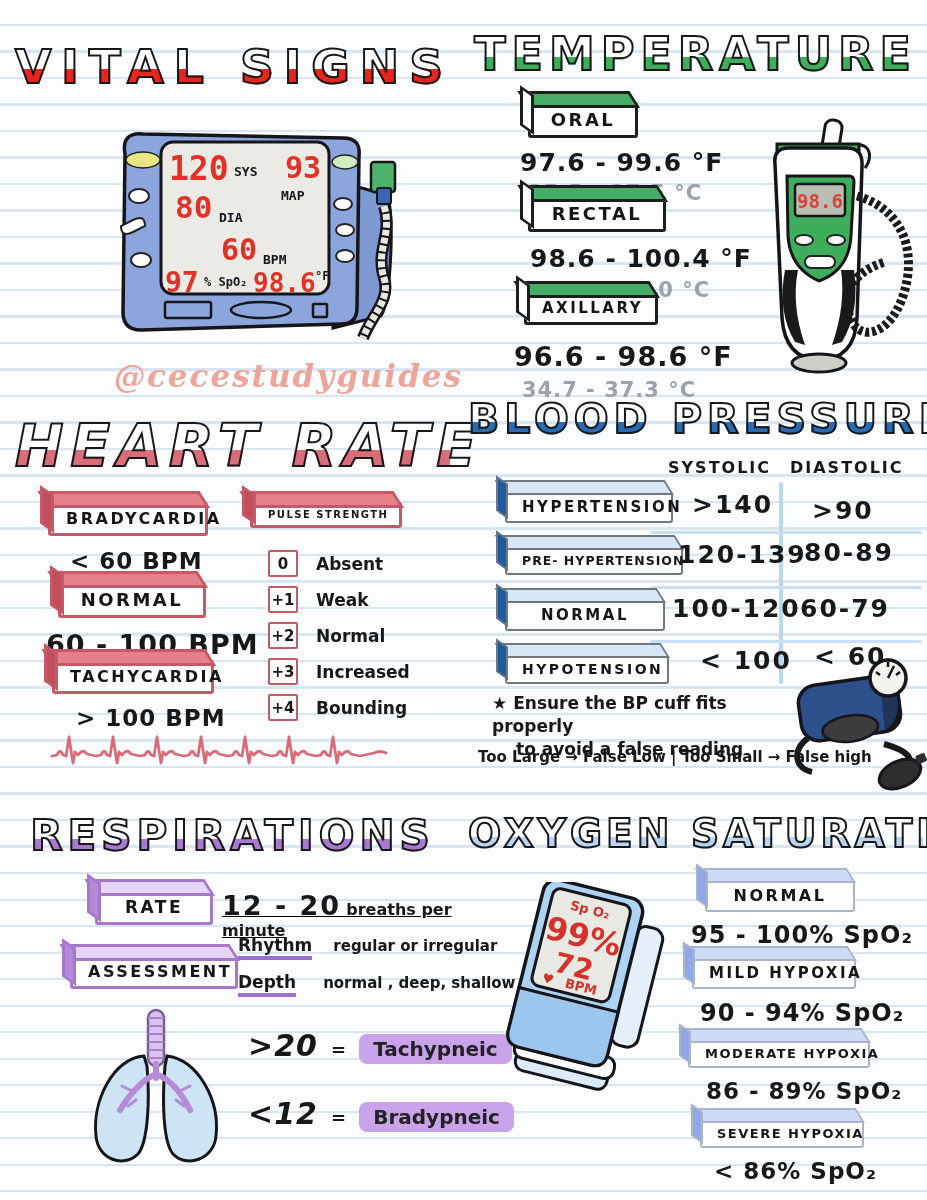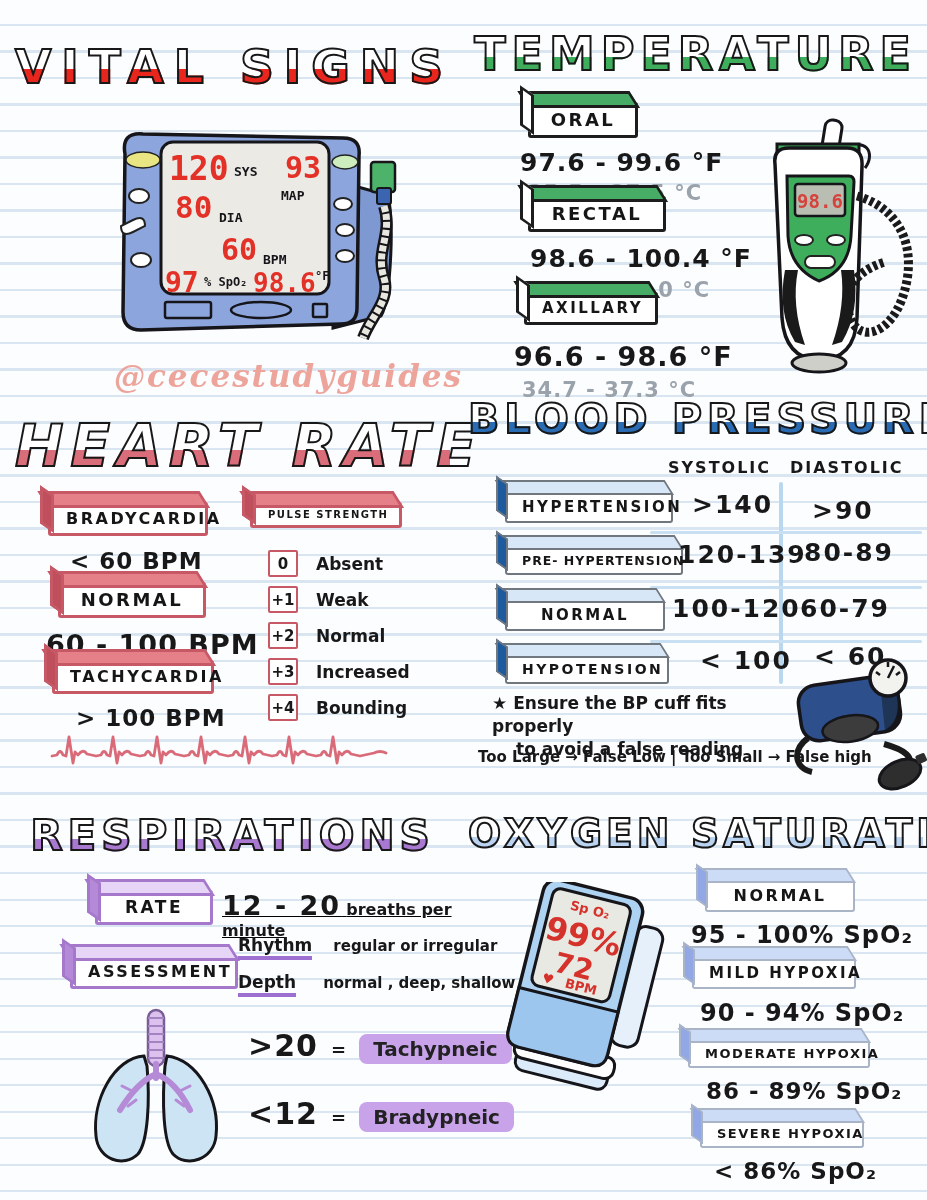--- a/index.html
+++ b/index.html
@@ -71,21 +71,21 @@
   .note-txt { font-weight:700; font-size:17px; color:#181818; line-height:1.35; }
   .rule-txt { font-weight:700; font-size:15px; color:#181818; white-space:nowrap; }
 
   
   .resp-num { font-weight:800; font-size:27px; letter-spacing:2px; color:#181818; }
   .resp-unit{ font-weight:700; font-size:16px; color:#181818; }
   .term { font-weight:700; font-size:17px; color:#181818; border-bottom:4px solid #9d6fd0; padding-bottom:1px; }
   .desc { font-weight:700; font-size:15px; color:#181818; }
   .chip { display:inline-block; background:#c9a3ea; border-radius:8px; padding:3px 14px;
           font-weight:700; font-size:20px; color:#222; }
-  .thr-num { font-weight:800; font-size:30px; letter-spacing:1px; color:#181818; }
+  .thr-num { font-weight:800; font-size:30px; letter-spacing:1px; color:#181818;font-style:italic; }
 </style>
 </head>
 <body>
 
 <div class="page">
 
   <div class="abs title t-red" style="left:15px; top:42px; width:435px; font-size:47px; letter-spacing:10px;">VITAL SIGNS</div>
 
   <svg class="abs" style="left:103px; top:120px;" width="300" height="222" viewBox="0 0 300 222">
     <path d="M284,75 C292,90 288,180 278,196 L230,208 L230,60 Z" fill="#7e98d2" stroke="#15151a" stroke-width="3"></path>

